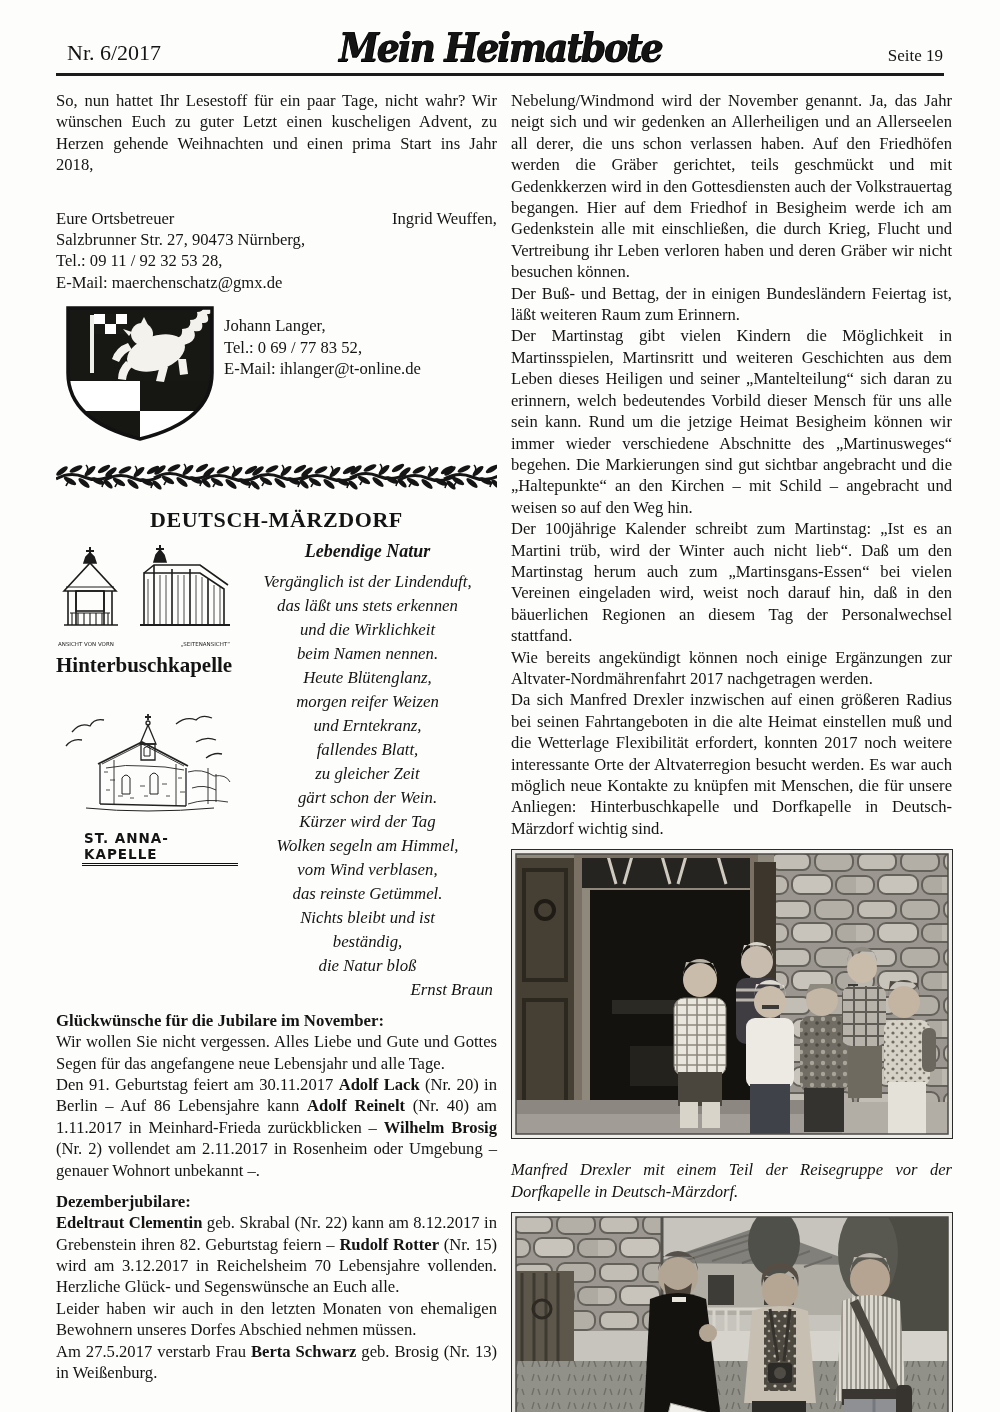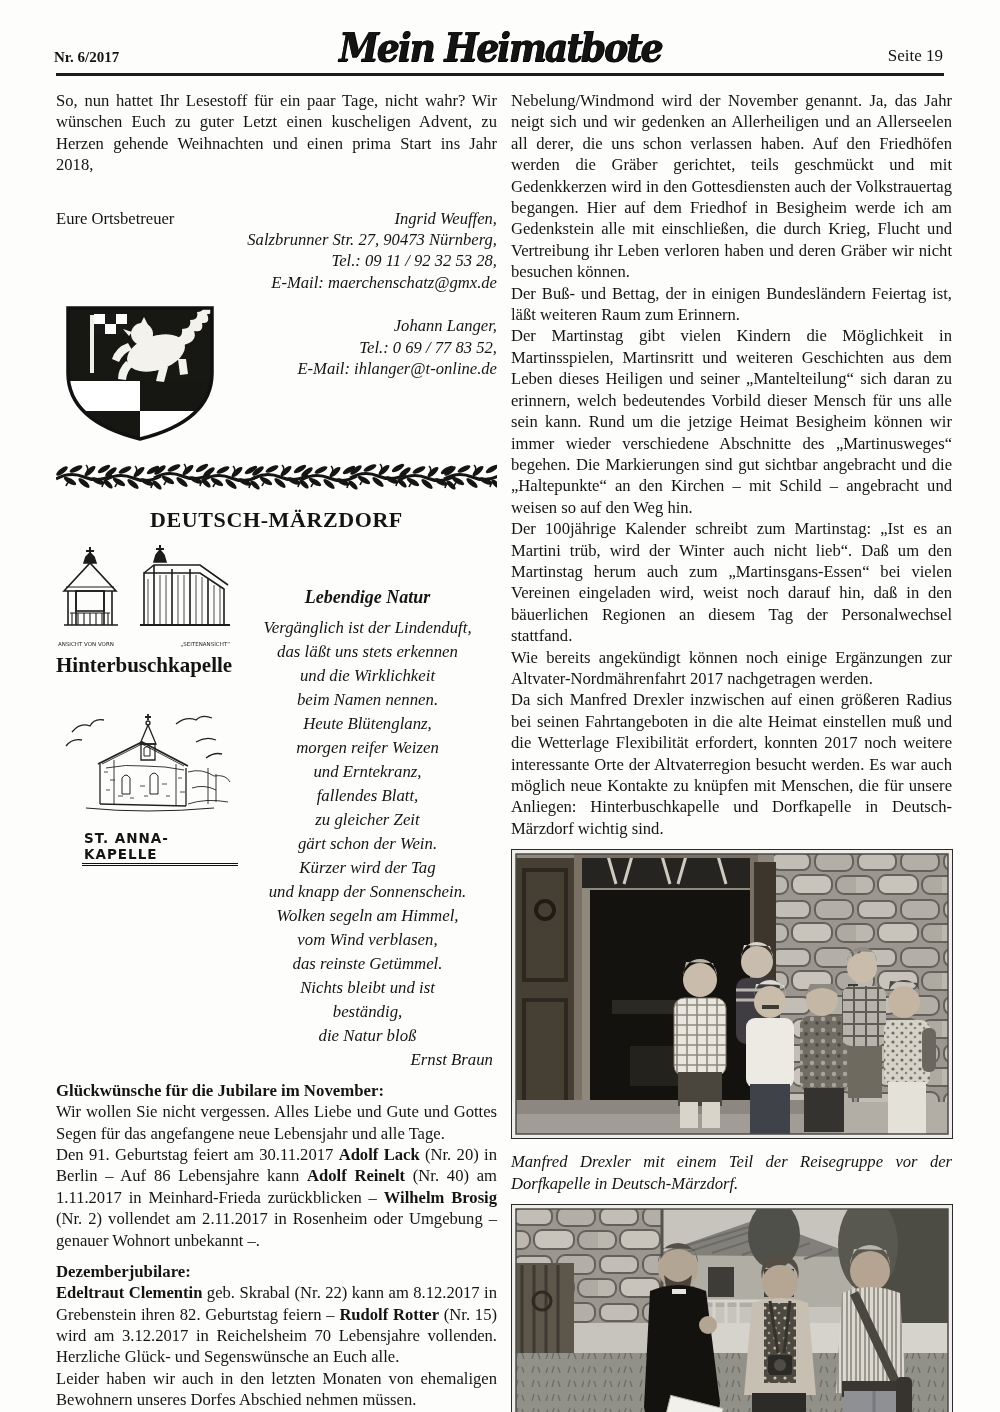--- a/index.html
+++ b/index.html
@@ -4,60 +4,60 @@
 <style>
   html,body{margin:0;padding:0;}
   body{background:#e8e8e6;}
   .page{
     position:relative;width:1000px;height:1412px;margin:0 auto;
     background:#fdfdfb;color:#141414;overflow:hidden;
     font-family:"Liberation Serif", serif;
   }
   
   .hdr{position:relative;height:84px;padding:0 56px;}
-  .hdr-issue{position:absolute;left:54px;bottom:18px;font-size:15px;font-weight:bold;}
+  .hdr-issue{position:absolute;left:67px;bottom:18px;font-size:22px;}
   .hdr-page{position:absolute;right:57px;bottom:18px;font-size:17px;}
   .masthead{
     position:absolute;left:0;right:0;top:26px;text-align:center;
     font-family:"DejaVu Serif", serif;font-weight:bold;font-style:italic;
     font-size:36px;letter-spacing:-2px;transform:scaleY(1.08);
     text-shadow:1px 0 0 #000, 0 1px 0 #000;
   }
   .hdr-rule{position:absolute;left:56px;right:56px;bottom:8px;height:3px;background:#1b1b1b;box-shadow:0 -4px 0 -3px #1b1b1b;}
   
   .cols{display:flex;gap:14px;padding:6px 52px 0 56px;}
   .col{width:441px;}
   .body,.cap{font-size:16.6px;line-height:21.4px;}
   .just{text-align:justify;text-justify:inter-word;margin:0;}
-  .ital{font-style:italic;}
-  .right{text-align:right;}
+  .ital{}
+  .right{text-align:left;}
   .b{font-weight:bold;}
   h2.sect{font-size:22px;margin:14px 0 6px;text-align:center;letter-spacing:.6px;}
   h3.sub{font-size:16.8px;margin:11px 0 0;}
   .row-between{display:flex;justify-content:space-between;font-size:16.6px;line-height:21.4px;margin-top:32px;}
   .cline{font-size:16.6px;line-height:21.4px;}
   
   .arms-row{display:flex;margin-top:8px;}
   .arms-row .c2{flex:1;padding-top:14px;}
   
   .garland{display:block;margin:12px 0 2px;}
   
   .poem-row{display:flex;margin-top:2px;}
   .figs{width:182px;flex:none;}
   .fig-sub{display:flex;justify-content:space-between;font-size:5.5px;font-family:"DejaVu Sans",sans-serif;color:#222;padding:0 8px 0 2px;}
   .fig-label{font-weight:bold;font-size:21px;margin:6px 0 24px;}
   .fig-label2{display:inline-block;font-family:"DejaVu Sans",sans-serif;font-weight:bold;font-size:13.5px;letter-spacing:1px;border-bottom:3px double #111;padding:0 2px 1px;margin:2px 0 0 26px;}
-  .poem{flex:1;text-align:center;font-style:italic;margin-top:46px;}
+  .poem{flex:1;text-align:center;font-style:italic;}
   .poem-title{font-weight:bold;font-size:18px;margin:2px 0 8px;}
   .poem-line{font-size:16.8px;line-height:24px;}
   .poem-author{text-align:right;font-size:16.8px;padding-right:4px;margin-top:2px;}
   
   figure{margin:0;}
   .photo{display:block;border:1.5px solid #2b2b2b;margin-top:10px;}
-  .cap{font-style:italic;margin-top:12px;font-family:Liberation Serif, serif;}
+  .cap{font-style:italic;margin-top:20px;font-family:Liberation Serif, serif;}
 </style>
 </head>
 <body>
 
 <div class="page">
 
   <div class="hdr">
     <span class="hdr-issue">Nr. 6/2017</span>
     <span class="masthead">Mein Heimatbote</span>
     <span class="hdr-page">Seite 19</span>
@@ -220,21 +220,20 @@
         <div class="poem-line">das läßt uns stets erkennen</div>
         <div class="poem-line">und die Wirklichkeit</div>
         <div class="poem-line">beim Namen nennen.</div>
         <div class="poem-line">Heute Blütenglanz,</div>
         <div class="poem-line">morgen reifer Weizen</div>
         <div class="poem-line">und Erntekranz,</div>
         <div class="poem-line">fallendes Blatt,</div>
         <div class="poem-line">zu gleicher Zeit</div>
         <div class="poem-line">gärt schon der Wein.</div>
         <div class="poem-line">Kürzer wird der Tag</div>
-        <div class="poem-line">und knapp der Sonnenschein.</div>
         <div class="poem-line">Wolken segeln am Himmel,</div>
         <div class="poem-line">vom Wind verblasen,</div>
         <div class="poem-line">das reinste Getümmel.</div>
         <div class="poem-line">Nichts bleibt und ist</div>
         <div class="poem-line">beständig,</div>
         <div class="poem-line">die Natur bloß</div>
         <div class="poem-author">Ernst Braun</div>
       </div>
     </div>
 

